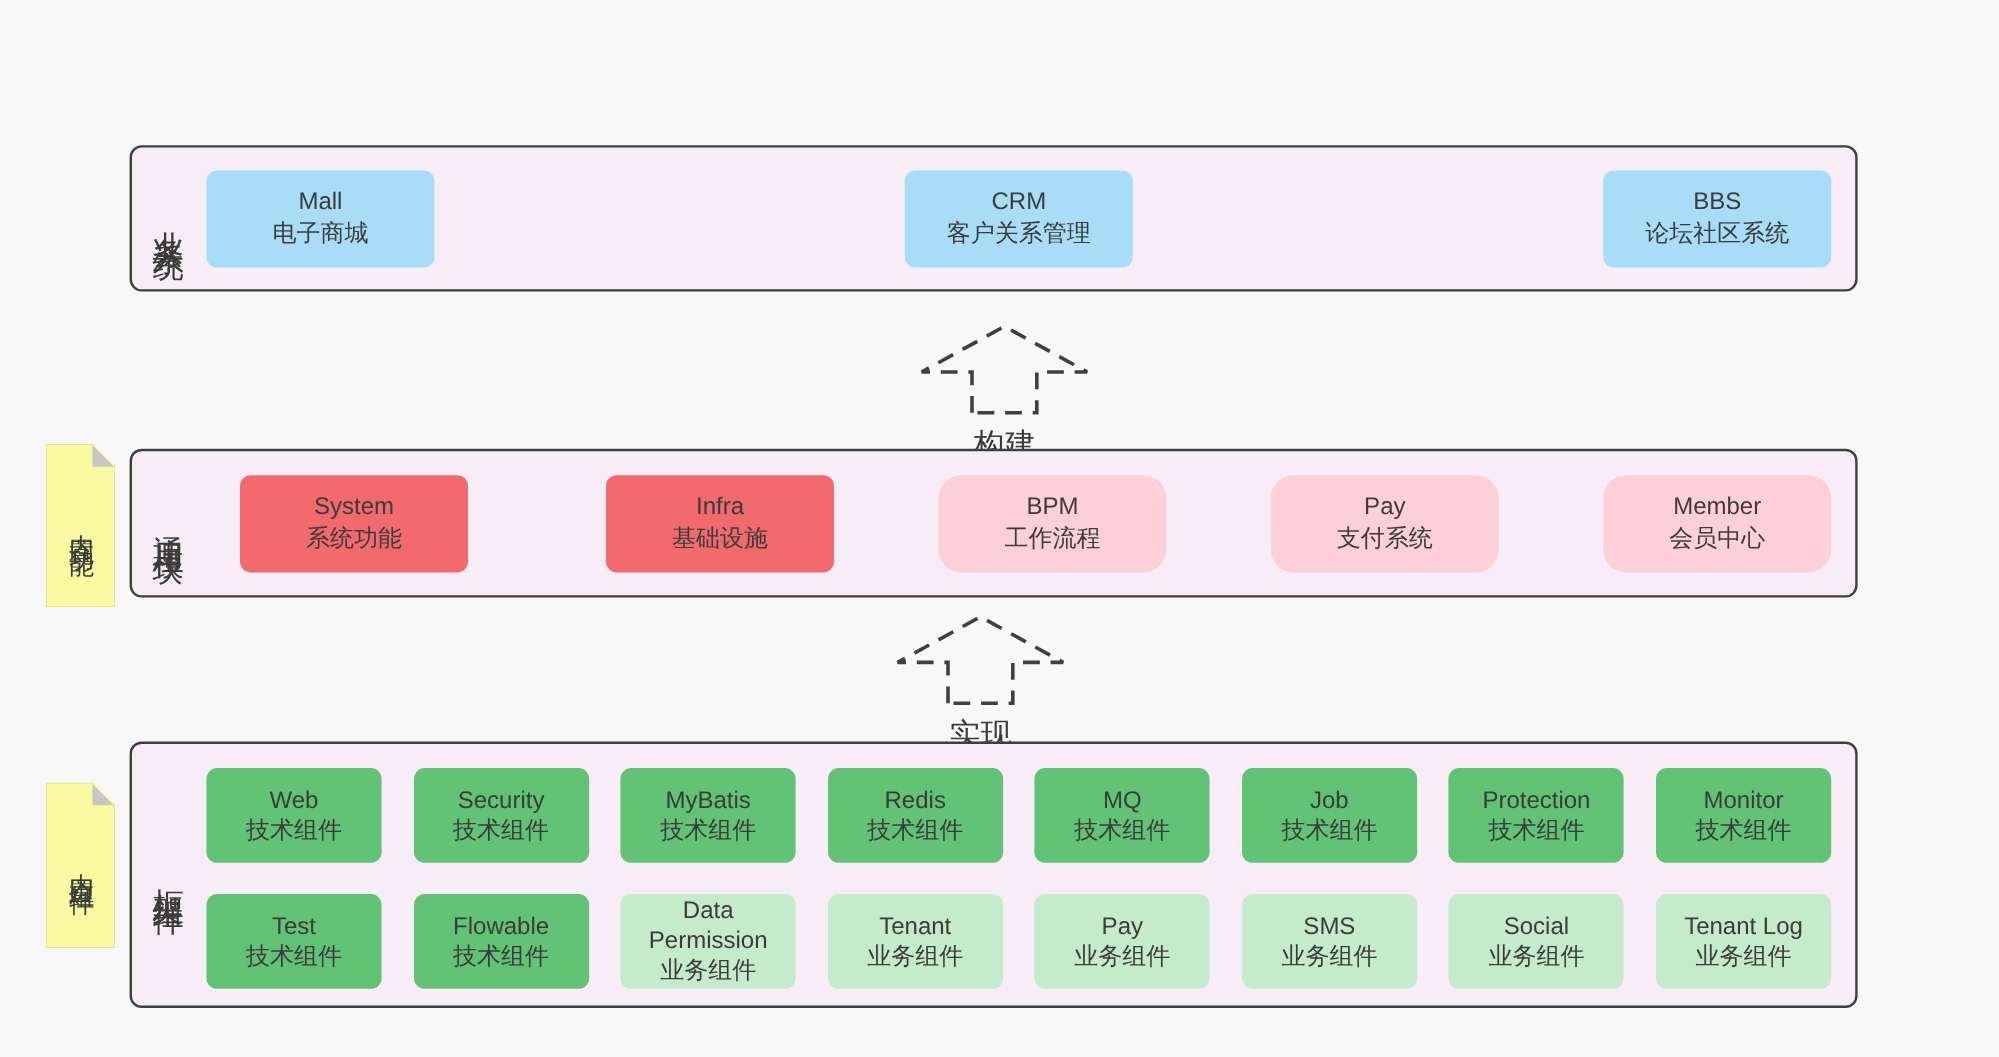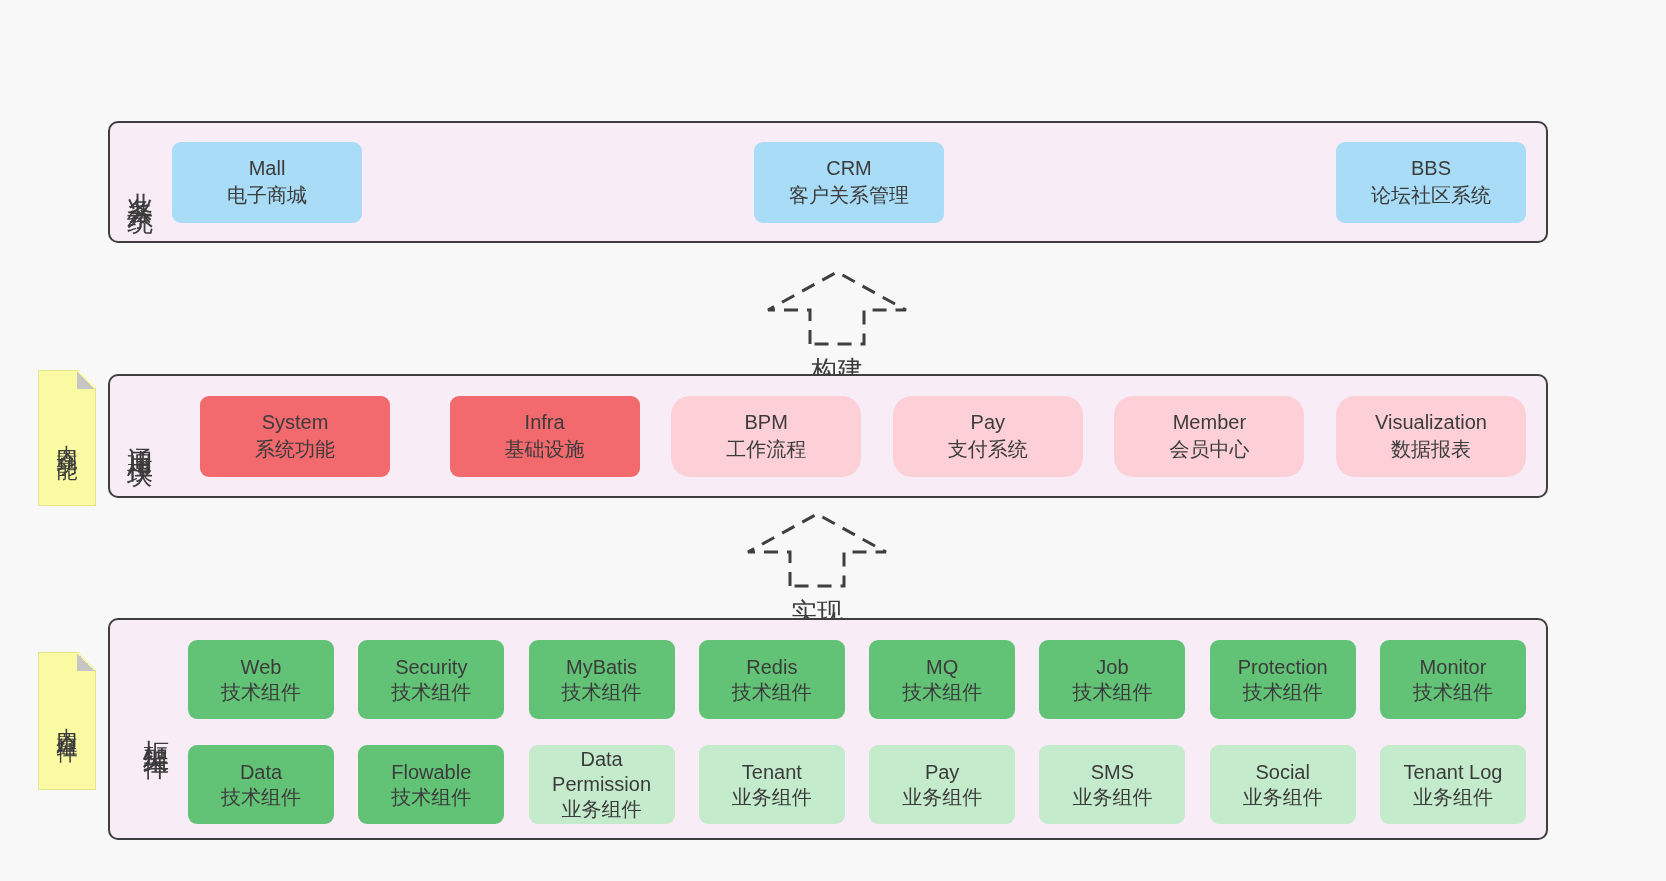--- a/index.html
+++ b/index.html
@@ -11,21 +11,21 @@
     --text:#3b3b3b;
   }
   *{box-sizing:border-box;margin:0;padding:0;}
   body{background:var(--page_bg);font-family:"Liberation Sans","DejaVu Sans",sans-serif;color:var(--text);}
   .canvas{position:relative;width:1666px;height:881px;background:var(--page_bg);overflow:hidden;}
 
   .band{position:absolute;left:108px;width:1440px;background:var(--band_bg);
         border:2px solid var(--band_border);border-radius:10px;display:flex;z-index:2;}
   .band1{top:121px;height:122px;}
   .band2{top:374px;height:124px;}
-  .band3{top:618px;height:222px;padding-left:16px;}
+  .band3{top:618px;height:222px;}
 
   .band-label{width:62px;display:flex;align-items:center;justify-content:center;
       writing-mode:vertical-lr;text-orientation:upright;
       font-size:26px;letter-spacing:5px;color:var(--text);}
 
   .band-boxes{flex:1;display:flex;align-items:center;justify-content:space-between;padding-right:20px;}
   .band-rows{flex:1;display:flex;flex-direction:column;padding:20px 20px 0 0;gap:26px;}
   .row{display:flex;justify-content:space-between;}
 
   .box{border-radius:9px;display:flex;flex-direction:column;align-items:center;justify-content:center;
@@ -110,24 +110,20 @@
         <div class="box-subtitle">工作流程</div>
       </div>
       <div class="box box-lg pink">
         <div class="box-title">Pay</div>
         <div class="box-subtitle">支付系统</div>
       </div>
       <div class="box box-lg pink">
         <div class="box-title">Member</div>
         <div class="box-subtitle">会员中心</div>
       </div>
-      <div class="box box-lg pink">
-        <div class="box-title">Visualization</div>
-        <div class="box-subtitle">数据报表</div>
-      </div>
     </div>
   </section>
 
   <div class="arrow arrow2">
     <svg width="170" height="78" viewBox="0 0 170 78">
       <polygon points="58,76 58,42 16,42 85,4 154,42 112,42 112,76"></polygon>
     </svg>
     <span class="arrow-label">实现</span>
   </div>
 
@@ -163,21 +159,21 @@
           <div class="box-title">Protection</div>
           <div class="box-subtitle">技术组件</div>
         </div>
         <div class="box box-sm green">
           <div class="box-title">Monitor</div>
           <div class="box-subtitle">技术组件</div>
         </div>
       </div>
       <div class="row">
         <div class="box box-sm green">
-          <div class="box-title">Data</div>
+          <div class="box-title">Test</div>
           <div class="box-subtitle">技术组件</div>
         </div>
         <div class="box box-sm green">
           <div class="box-title">Flowable</div>
           <div class="box-subtitle">技术组件</div>
         </div>
         <div class="box box-sm green-light">
           <div class="box-title">Data Permission</div>
           <div class="box-subtitle">业务组件</div>
         </div>

